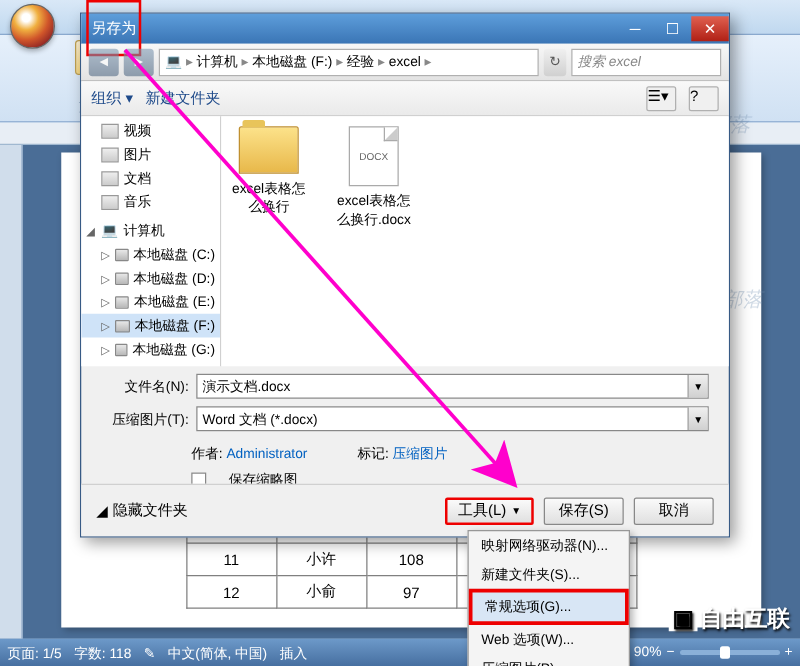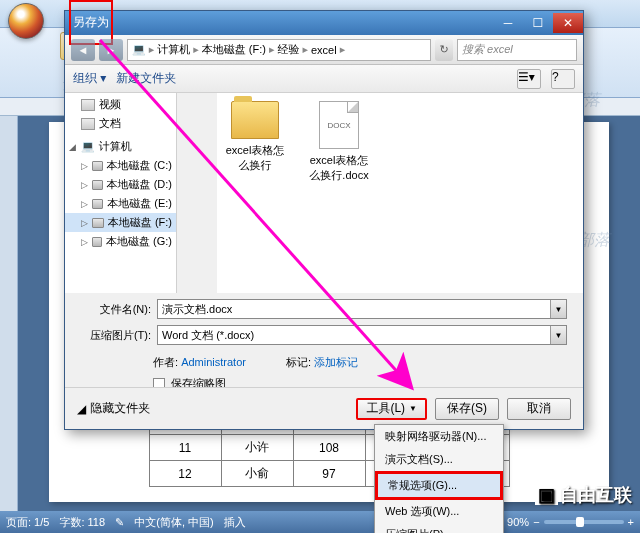--- a/index.html
+++ b/index.html
@@ -47,21 +47,21 @@
 .nav-btn.disabled { filter: grayscale(.6); opacity: .6; }
 .breadcrumb { flex: 1; height: 22px; background: #fff; border: 1px solid #b0b0b0; display: flex; align-items: center; padding: 0 4px; font-size: 11px; overflow: hidden; }
 .breadcrumb .sep { color: #888; margin: 0 3px; }
 .search-box { width: 120px; height: 22px; background: #fff; border: 1px solid #b0b0b0; font-size: 11px; color: #888; padding: 0 4px; display: flex; align-items: center; font-style: italic; }
 
 .toolbar-row { height: 28px; background: linear-gradient(#f9f9f9, #eaeaea); border-bottom: 1px solid #d0d0d0; display: flex; align-items: center; padding: 0 8px; gap: 10px; font-size: 12px; }
 .toolbar-row .tbtn { color: #1e4a8a; cursor: pointer; }
 .toolbar-row .spacer { flex: 1; }
 .view-icon { width: 24px; height: 20px; border: 1px solid #b0b0b0; background: #f0f0f0; border-radius: 2px; }
 
-.dlg-body { display: flex; height: 200px; gap: 40px; }
+.dlg-body { display: flex; height: 200px; }
 .sidebar { width: 112px; background: #fff; border-right: 1px solid #d0d0d0; overflow-y: auto; font-size: 11px; }
 .side-group { padding: 2px 0; }
 .side-item { display: flex; align-items: center; gap: 4px; padding: 2px 4px 2px 16px; white-space: nowrap; }
 .side-item.lvl0 { padding-left: 4px; font-weight: normal; }
 .side-item.sel { background: #cfe3f8; }
 .tw { display: inline-block; width: 8px; color: #666; font-size: 9px; }
 .icon-sq { width: 14px; height: 12px; background: linear-gradient(#eee, #ccc); border: 1px solid #999; display: inline-block; }
 .icon-drive { width: 14px; height: 10px; background: linear-gradient(#e8e8e8, #b8b8b8); border: 1px solid #888; border-radius: 1px; display: inline-block; }
 
 .file-area { flex: 1; background: #fff; padding: 8px; display: flex; gap: 24px; align-items: flex-start; font-size: 11px; }
@@ -71,21 +71,21 @@
 .docx-icon { width: 40px; height: 48px; background: #fff; border: 1px solid #aaa; display: flex; align-items: center; justify-content: center; font-size: 8px; color: #666; position: relative; }
 .docx-icon::before { content: ''; position: absolute; top: 0; right: 0; width: 10px; height: 10px; background: linear-gradient(135deg, #fff 48%, #ccc 52%); border-left: 1px solid #aaa; border-bottom: 1px solid #aaa; }
 
 .dlg-fields { padding: 6px 16px; font-size: 11px; display: grid; grid-template-columns: 70px 1fr; gap: 6px 6px; align-items: center; }
 .dlg-fields label { text-align: right; }
 .combo { height: 20px; background: #fff; border: 1px solid #888; display: flex; align-items: center; padding: 0 4px; position: relative; }
 .combo .dd { position: absolute; right: 0; top: 0; bottom: 0; width: 16px; background: linear-gradient(#f0f0f0, #d0d0d0); border-left: 1px solid #999; display: flex; align-items: center; justify-content: center; font-size: 8px; }
 
 .meta-row { padding-left: 88px; display: flex; gap: 40px; font-size: 11px; margin-top: 4px; }
 .meta-row .link { color: #0060c0; }
-.chk-row { padding-left: 88px; font-size: 11px; margin-top: 6px; display: flex; align-items: center; gap: 6px; }
+.chk-row { padding-left: 88px; font-size: 11px; margin-top: 6px; display: flex; align-items: center; gap: 18px; }
 .chk { width: 12px; height: 12px; border: 1px solid #888; background: #fff; display: inline-block; }
 
 .dlg-footer { position: absolute; bottom: 0; left: 0; right: 0; height: 42px; background: #f0f0f0; border-top: 1px solid #d0d0d0; display: flex; align-items: center; padding: 0 12px; gap: 8px; font-size: 12px; }
 .hide-folders { display: flex; align-items: center; gap: 4px; }
 .dlg-footer .spacer { flex: 1; }
 .dlg-btn { min-width: 64px; height: 22px; background: linear-gradient(#fafafa, #e0e0e0); border: 1px solid #888; border-radius: 2px; display: flex; align-items: center; justify-content: center; padding: 0 8px; }
 .tools-btn-hl { border: 2px solid #e00 !important; }
 .split-arrow { margin-left: 4px; font-size: 8px; }
 
 
@@ -215,21 +215,29 @@
 
   <div class="dlg-body">
     <div class="sidebar">
       <div class="side-group" id="sidebar-libs">
           <div class="side-item">
             <span class="icon-sq"></span>
             <span>视频</span>
           </div>
           <div class="side-item">
             <span class="icon-sq"></span>
+            <span>图片</span>
+          </div>
+          <div class="side-item">
+            <span class="icon-sq"></span>
             <span>文档</span>
+          </div>
+          <div class="side-item">
+            <span class="icon-sq"></span>
+            <span>音乐</span>
           </div>
         </div>
       <div class="side-group">
         <div class="side-item lvl0">
             <span class="tw">◢</span>
             <span>💻</span>
             <span>计算机</span>
           </div>
         <div id="sidebar-drives">
             <div class="side-item">
@@ -279,21 +287,21 @@
         <span class="dd">▼</span>
       </div>
     <label>压缩图片(T):</label>
     <div class="combo">
         <span>Word 文档 (*.docx)</span>
         <span class="dd">▼</span>
       </div>
   </div>
   <div class="meta-row">
     <span><span>作者:</span> <span class="link">Administrator</span></span>
-    <span><span>标记:</span> <span class="link">添加标记</span></span>
+    <span><span>标记:</span> <span class="link">压缩图片</span></span>
   </div>
   <div class="chk-row">
     <span class="chk"></span>
     <span>保存缩略图</span>
   </div>
 
   <div class="dlg-footer">
     <div class="hide-folders">
         <span>◢</span>
         <span>隐藏文件夹</span>
@@ -307,21 +315,21 @@
         <span>保存(S)</span>
       </div>
     <div class="dlg-btn">
         <span>取消</span>
       </div>
   </div>
 </div>
 
 <div class="tools-menu" id="tools-menu">
     <div class="mi">映射网络驱动器(N)...</div>
-    <div class="mi">演示文档(S)...</div>
+    <div class="mi">新建文件夹(S)...</div>
     <div class="mi hl">常规选项(G)...</div>
     <div class="mi">Web 选项(W)...</div>
     <div class="mi">压缩图片(P)...</div>
   </div>
 
 <svg class="arrow-svg">
   <defs>
       <marker id="ah" markerWidth="14" markerHeight="14" refX="10" refY="6" orient="auto">
     <path d="M0,0 L12,6 L0,12 L3,6 z" fill="#ff00cc"></path>
       </marker>

